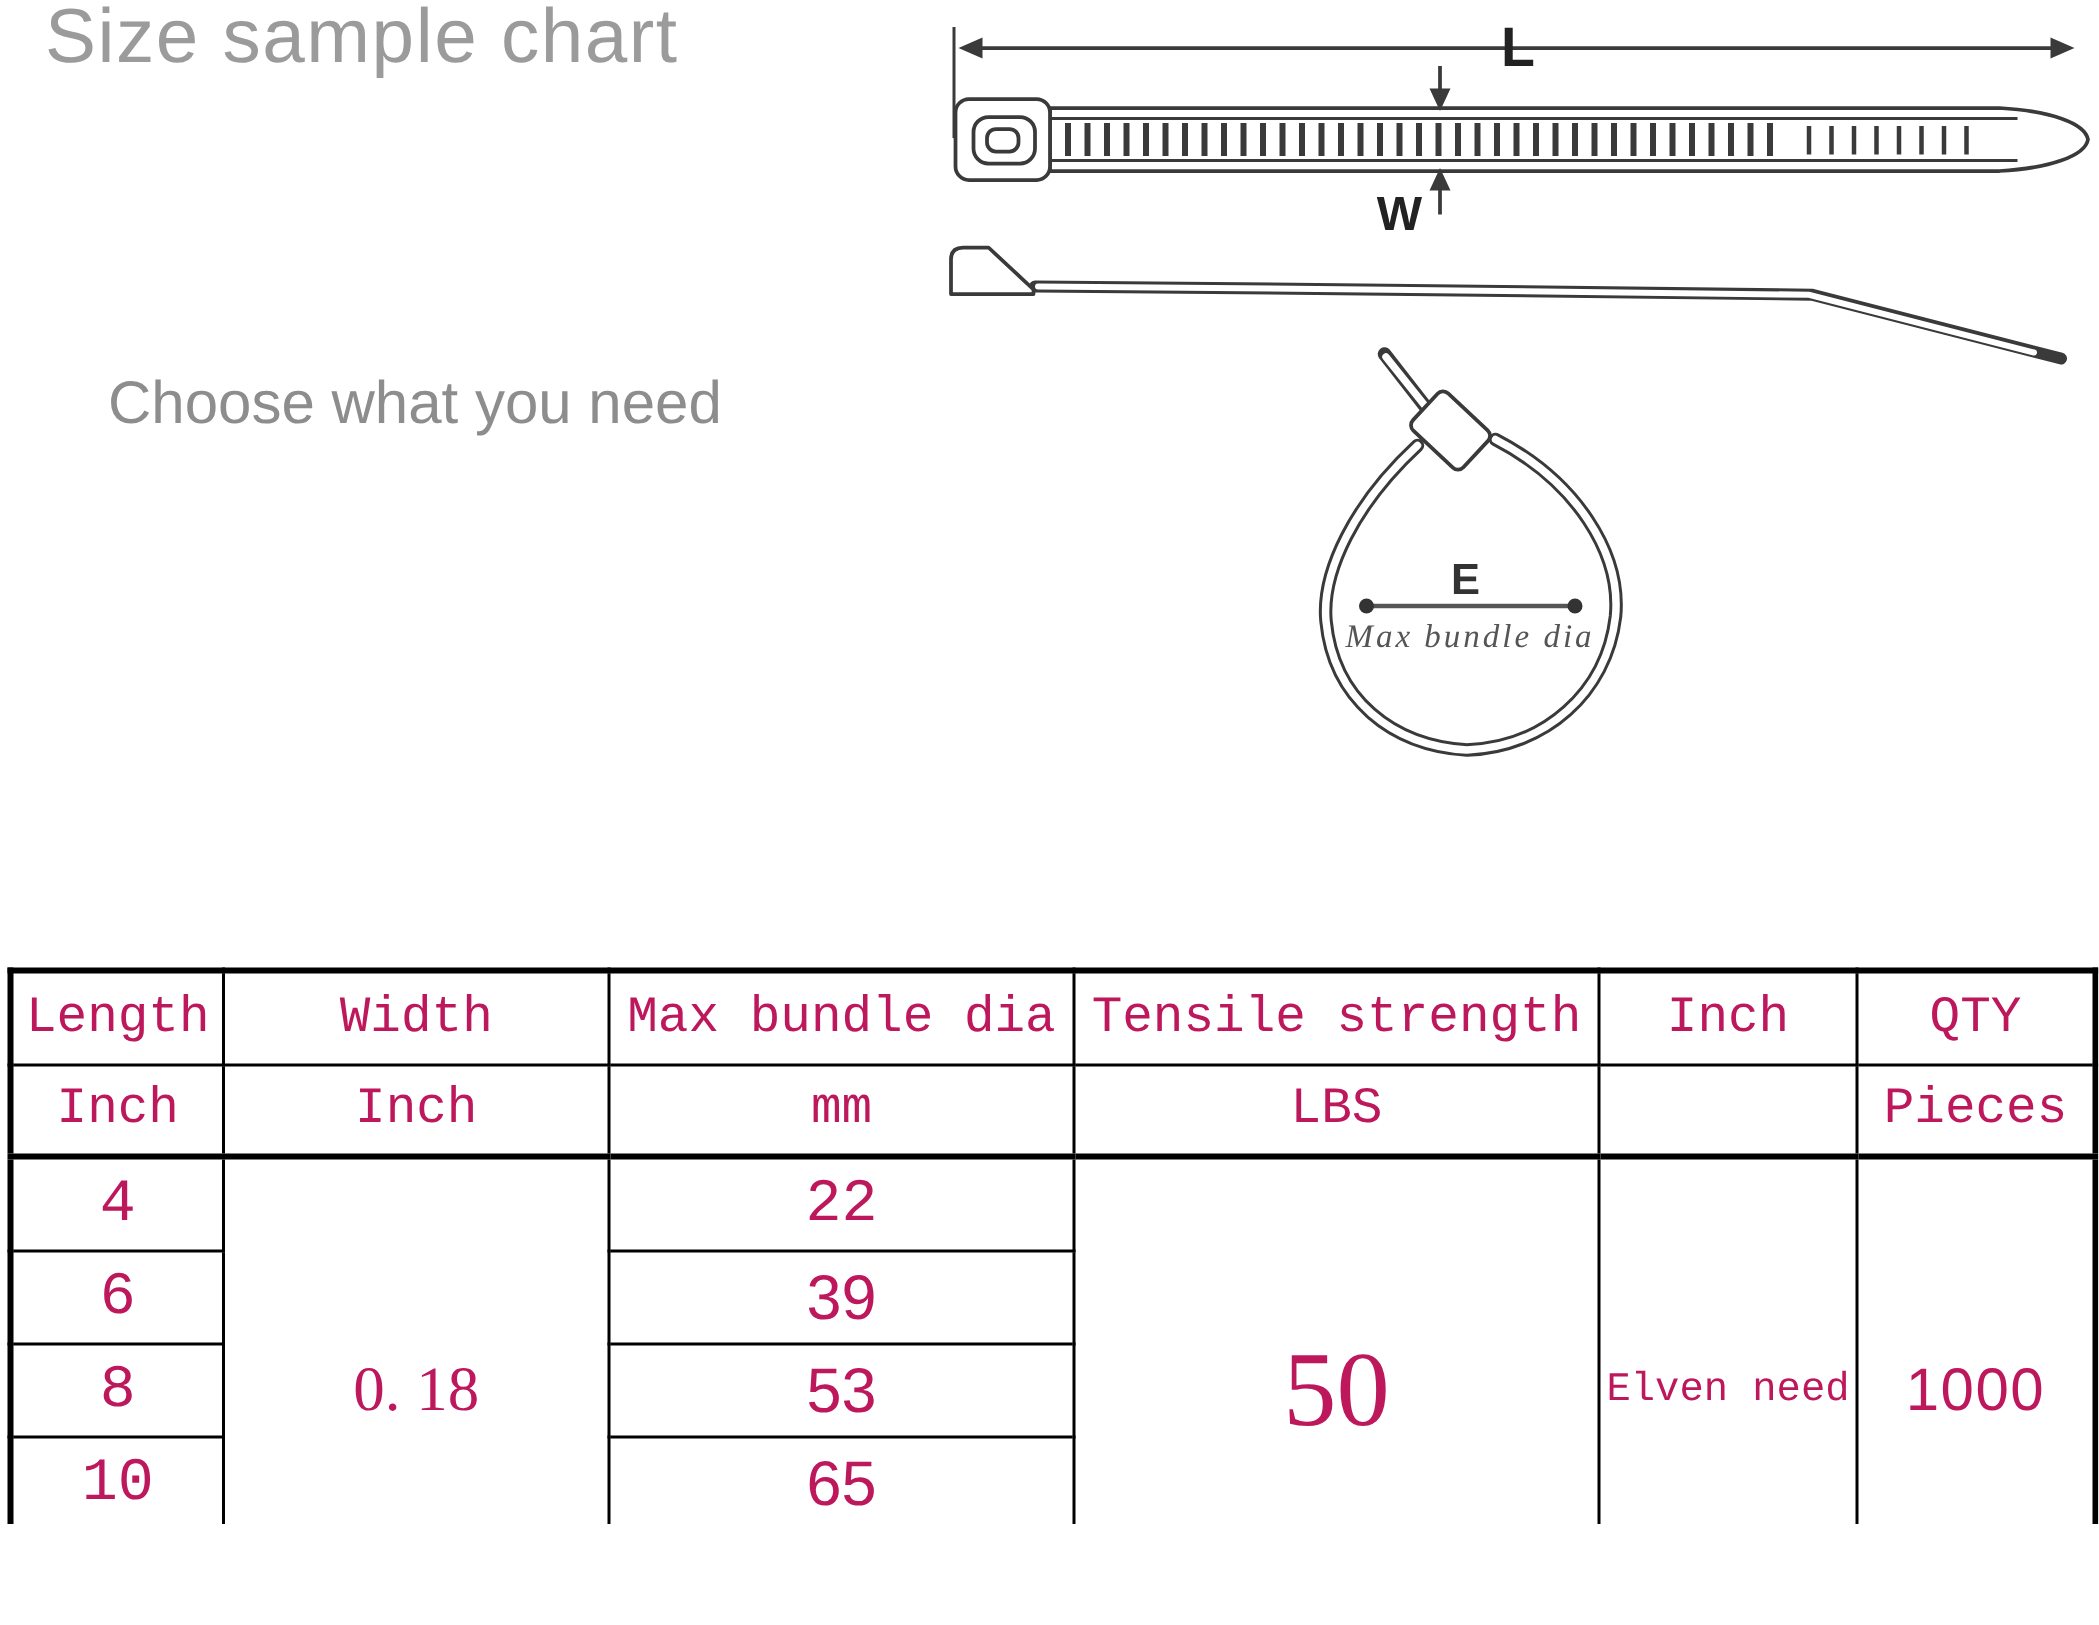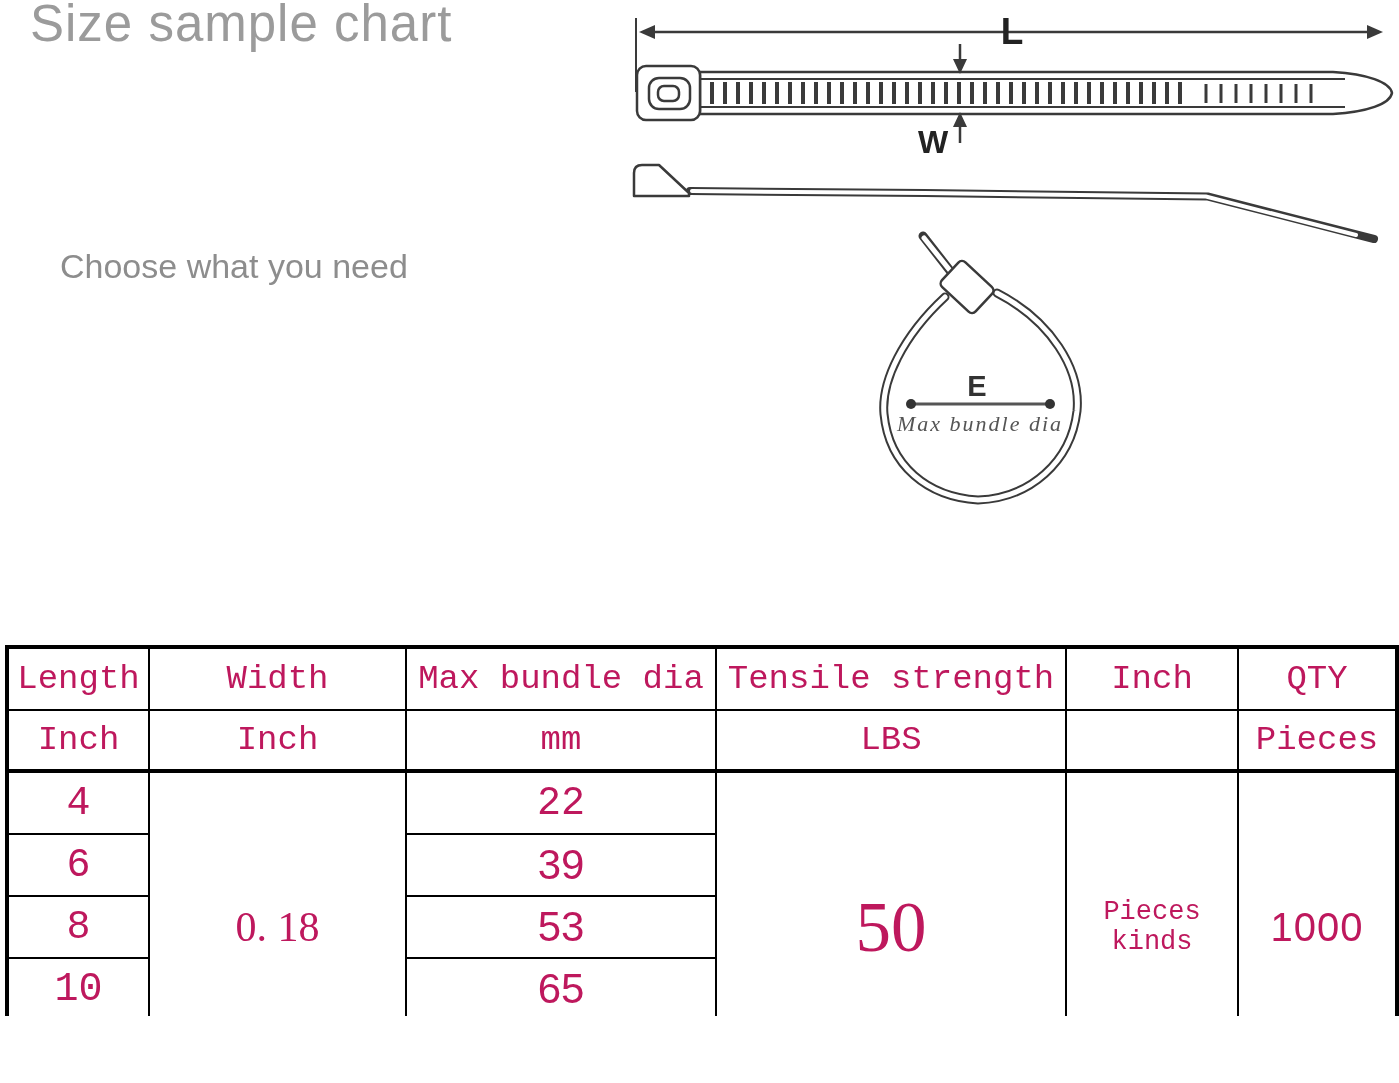--- a/index.html
+++ b/index.html
@@ -1,20 +1,20 @@
 <!DOCTYPE html>
 <html><head>
 <meta charset="utf-8">
 <style>
   html,body{margin:0;padding:0;background:#fff;}
   .canvas{position:relative;width:1399px;height:1016px;background:#ffffff;overflow:hidden;
           font-family:"Liberation Sans",sans-serif;}
   .page-title{position:absolute;left:30px;top:-6px;margin:0;font-size:51px;font-weight:400;
               color:#9b9b9b;letter-spacing:1px;font-family:"Liberation Sans",sans-serif;}
-  .tag{position:absolute;left:60px;margin:0;font-size:34px;color:#8d8d8d;
+  .tag{position:absolute;left:72px;margin:0;font-size:40px;color:#8d8d8d;
        font-family:"Liberation Sans",sans-serif;}
   .tag1{top:247px;}
   .tag2{top:337px;}
   svg.diagram{position:absolute;left:0;top:0;}
 
   table.size-table{position:absolute;left:5px;top:645px;width:1390px;border-collapse:collapse;
                    table-layout:fixed;border:4px solid #000;background:#fff;}
   table.size-table td{border:2px solid #000;text-align:center;vertical-align:middle;
                       padding:0;color:#be185d;overflow:hidden;}
   tr.hrow td{height:60px;}
@@ -165,21 +165,21 @@
         <td class="mono u">mm</td>
         <td class="mono u">LBS</td>
         <td class="mono u"></td>
         <td class="mono u">Pieces</td>
       </tr>
       <tr class="drow">
         <td class="mono num">4</td>
         <td class="serif wval" rowspan="5">0. 18</td>
         <td class="mono num">22</td>
         <td class="serif tval" rowspan="5">50</td>
-        <td class="mono cval" rowspan="5">Pieces kinds</td>
+        <td class="mono cval" rowspan="5">Elven need</td>
         <td class="sans qval" rowspan="5">1000</td>
       </tr>
       <tr class="drow">
         <td class="mono num">6</td>
         <td class="sans dia-sans">39</td>
       </tr>
       <tr class="drow">
         <td class="mono num">8</td>
         <td class="sans dia-sans">53</td>
       </tr>

